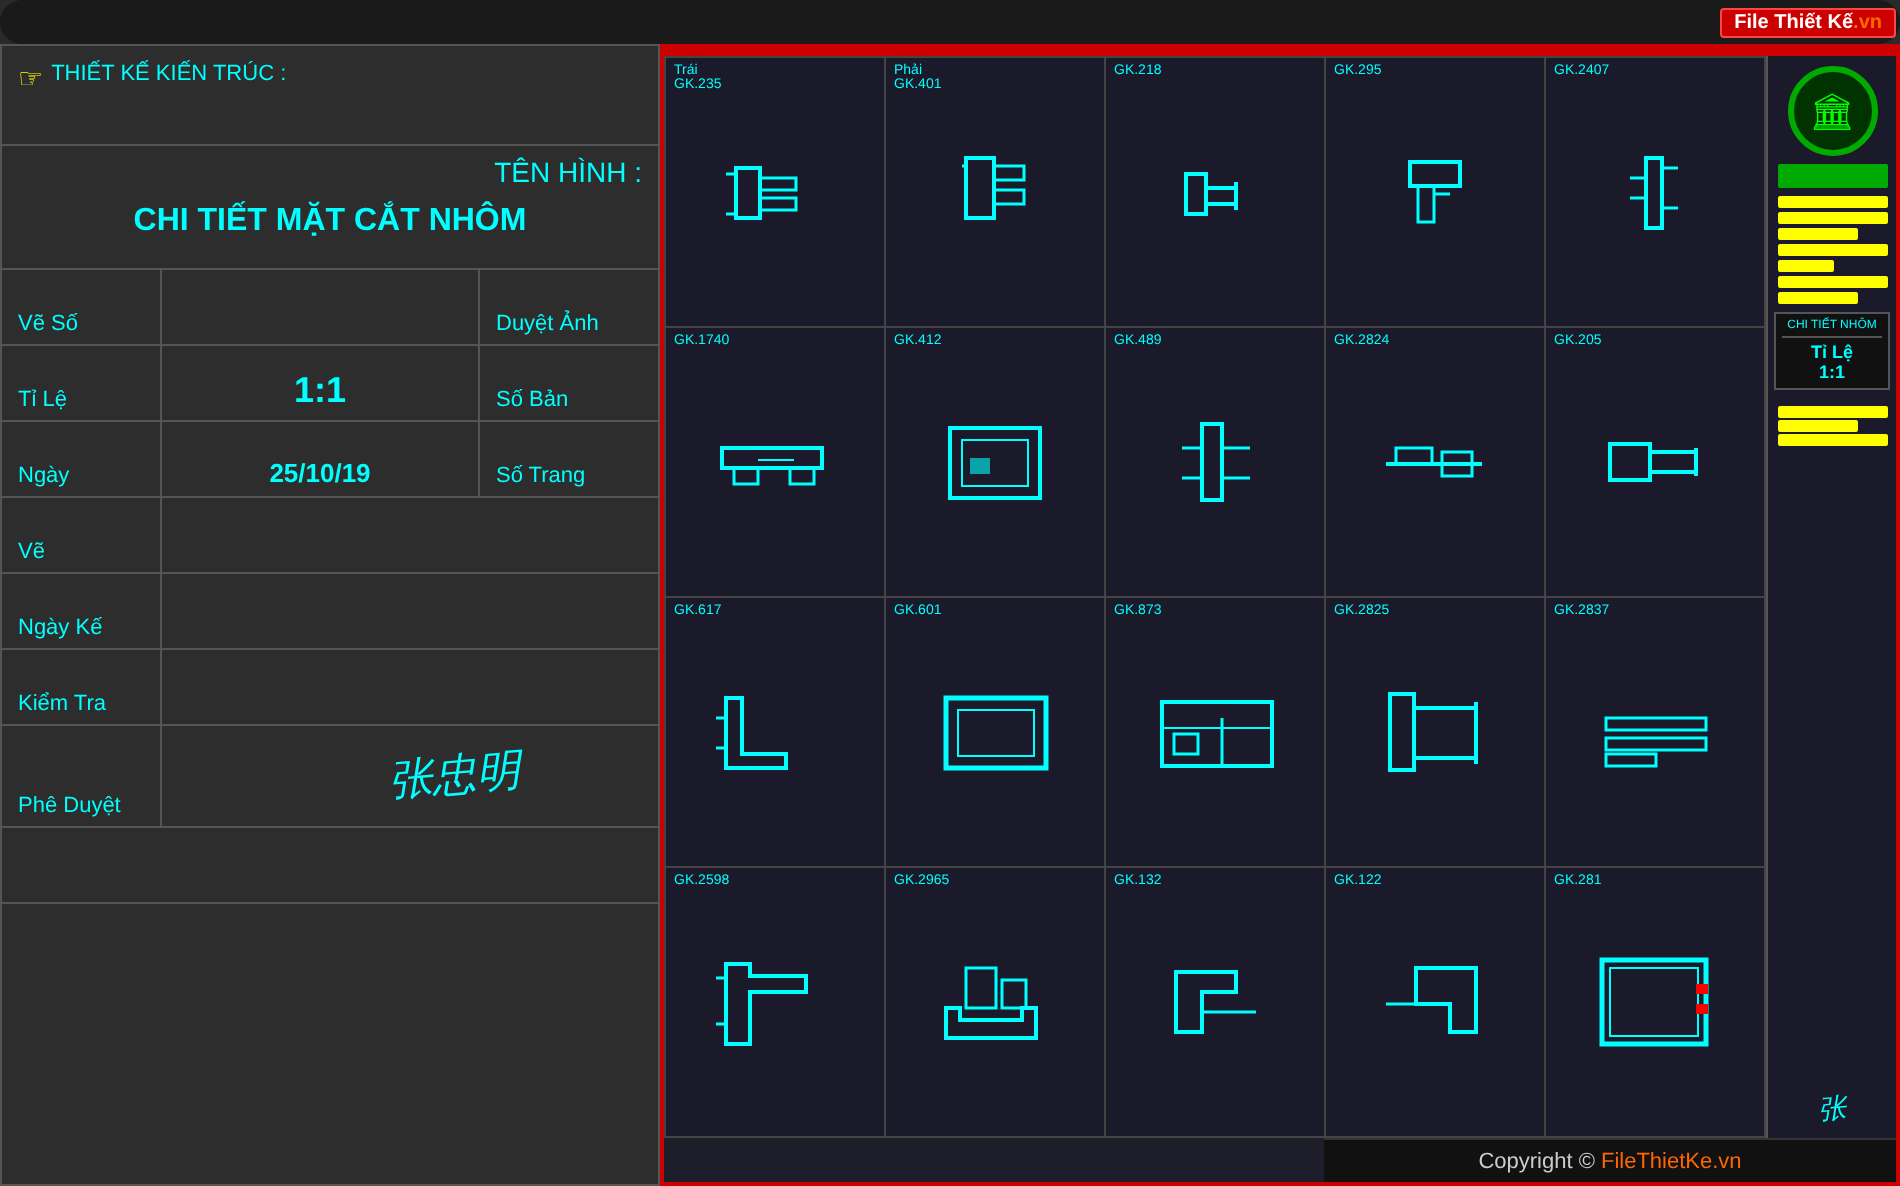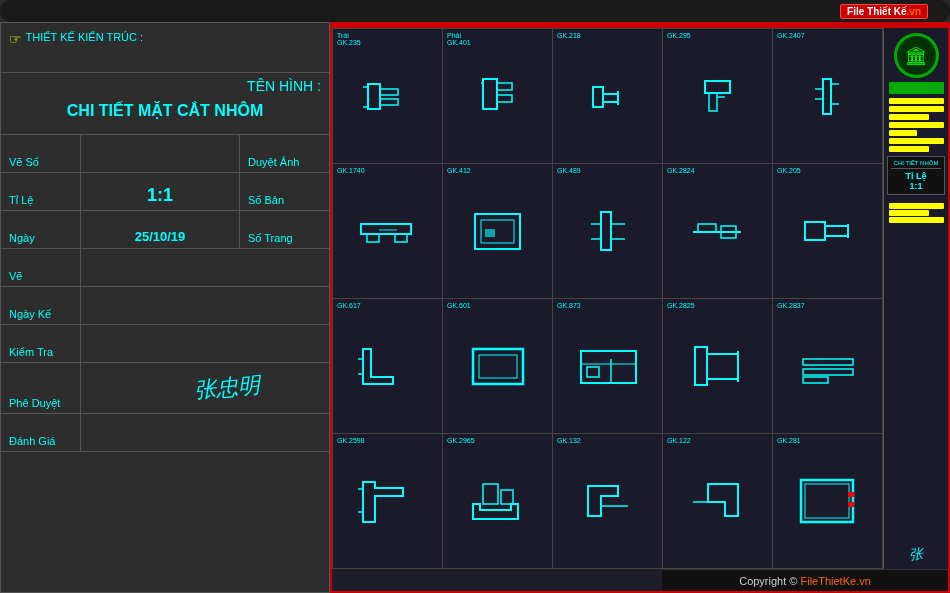--- a/index.html
+++ b/index.html
@@ -21,21 +21,21 @@
     }
 
     
     .top-bar {
       width: 100%;
       height: 22px;
       background: #1a1a1a;
       display: flex;
       justify-content: flex-end;
       align-items: center;
-      padding-right: 22px;
+      padding-right: 2px;
       border-radius: 11px;
     }
 
     .logo-badge {
       background: #cc0000;
       border: 1px solid #ff4444;
       padding: 1px 6px;
       font-size: 10px;
       color: #fff;
       border-radius: 2px;
@@ -399,23 +399,20 @@
         <div class="info-row tall">
           <div class="info-cell left">
             <span class="cell-label">Phê Duyệt</span>
           </div>
           <div class="info-cell center signature-area" style="border-right:none;">
             <span class="signature-text">张忠明</span>
           </div>
         </div>
 
         <div class="info-row">
-          <div class="info-cell left">
-            <span class="cell-label">Đánh Giá</span>
-          </div>
           <div class="info-cell center" style="border-right:none;"></div>
         </div>
 
       </div>
     </div>
 
     <div class="cad-area">
       <div class="cad-top-border"></div>
 
       <div style="display:flex;height:calc(100% - 26px);">

